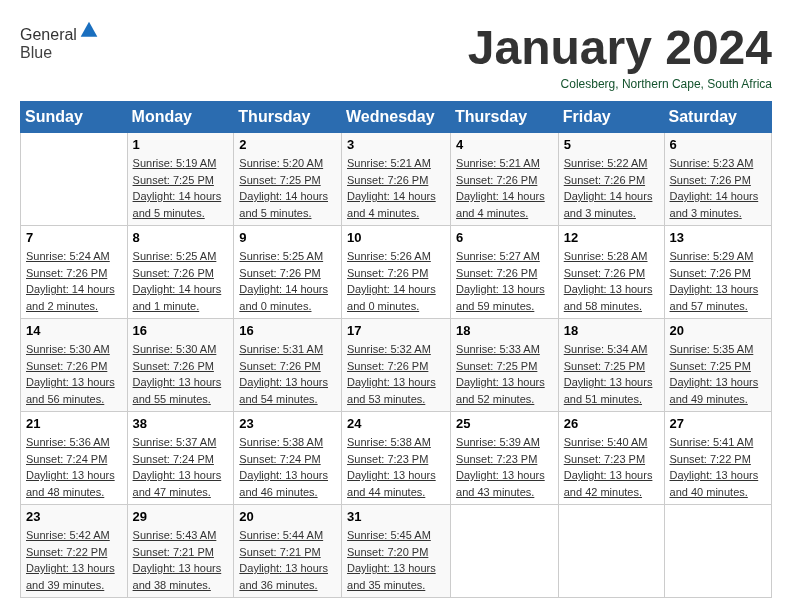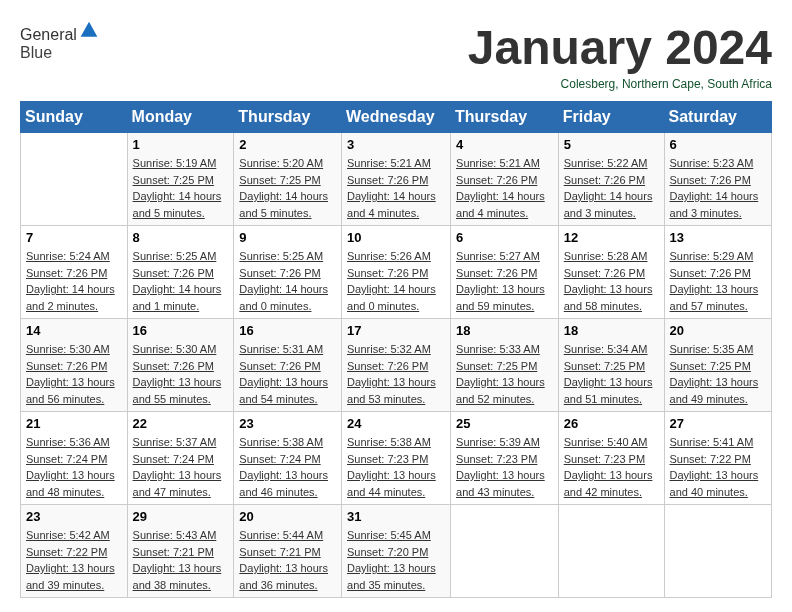--- a/index.html
+++ b/index.html
@@ -208,21 +208,21 @@
           <span class="day-number">20</span>
           <div class="day-info">Sunrise: 5:35 AM<br>Sunset: 7:25 PM<br>Daylight: 13 hours<br>and 49 minutes.</div>
         </td>
       </tr>
       <tr>
         <td>
           <span class="day-number">21</span>
           <div class="day-info">Sunrise: 5:36 AM<br>Sunset: 7:24 PM<br>Daylight: 13 hours<br>and 48 minutes.</div>
         </td>
         <td>
-          <span class="day-number">22</span>
+          <span class="day-number">38</span>
           <div class="day-info">Sunrise: 5:37 AM<br>Sunset: 7:24 PM<br>Daylight: 13 hours<br>and 47 minutes.</div>
         </td>
         <td>
           <span class="day-number">23</span>
           <div class="day-info">Sunrise: 5:38 AM<br>Sunset: 7:24 PM<br>Daylight: 13 hours<br>and 46 minutes.</div>
         </td>
         <td>
           <span class="day-number">24</span>
           <div class="day-info">Sunrise: 5:38 AM<br>Sunset: 7:23 PM<br>Daylight: 13 hours<br>and 44 minutes.</div>
         </td>

